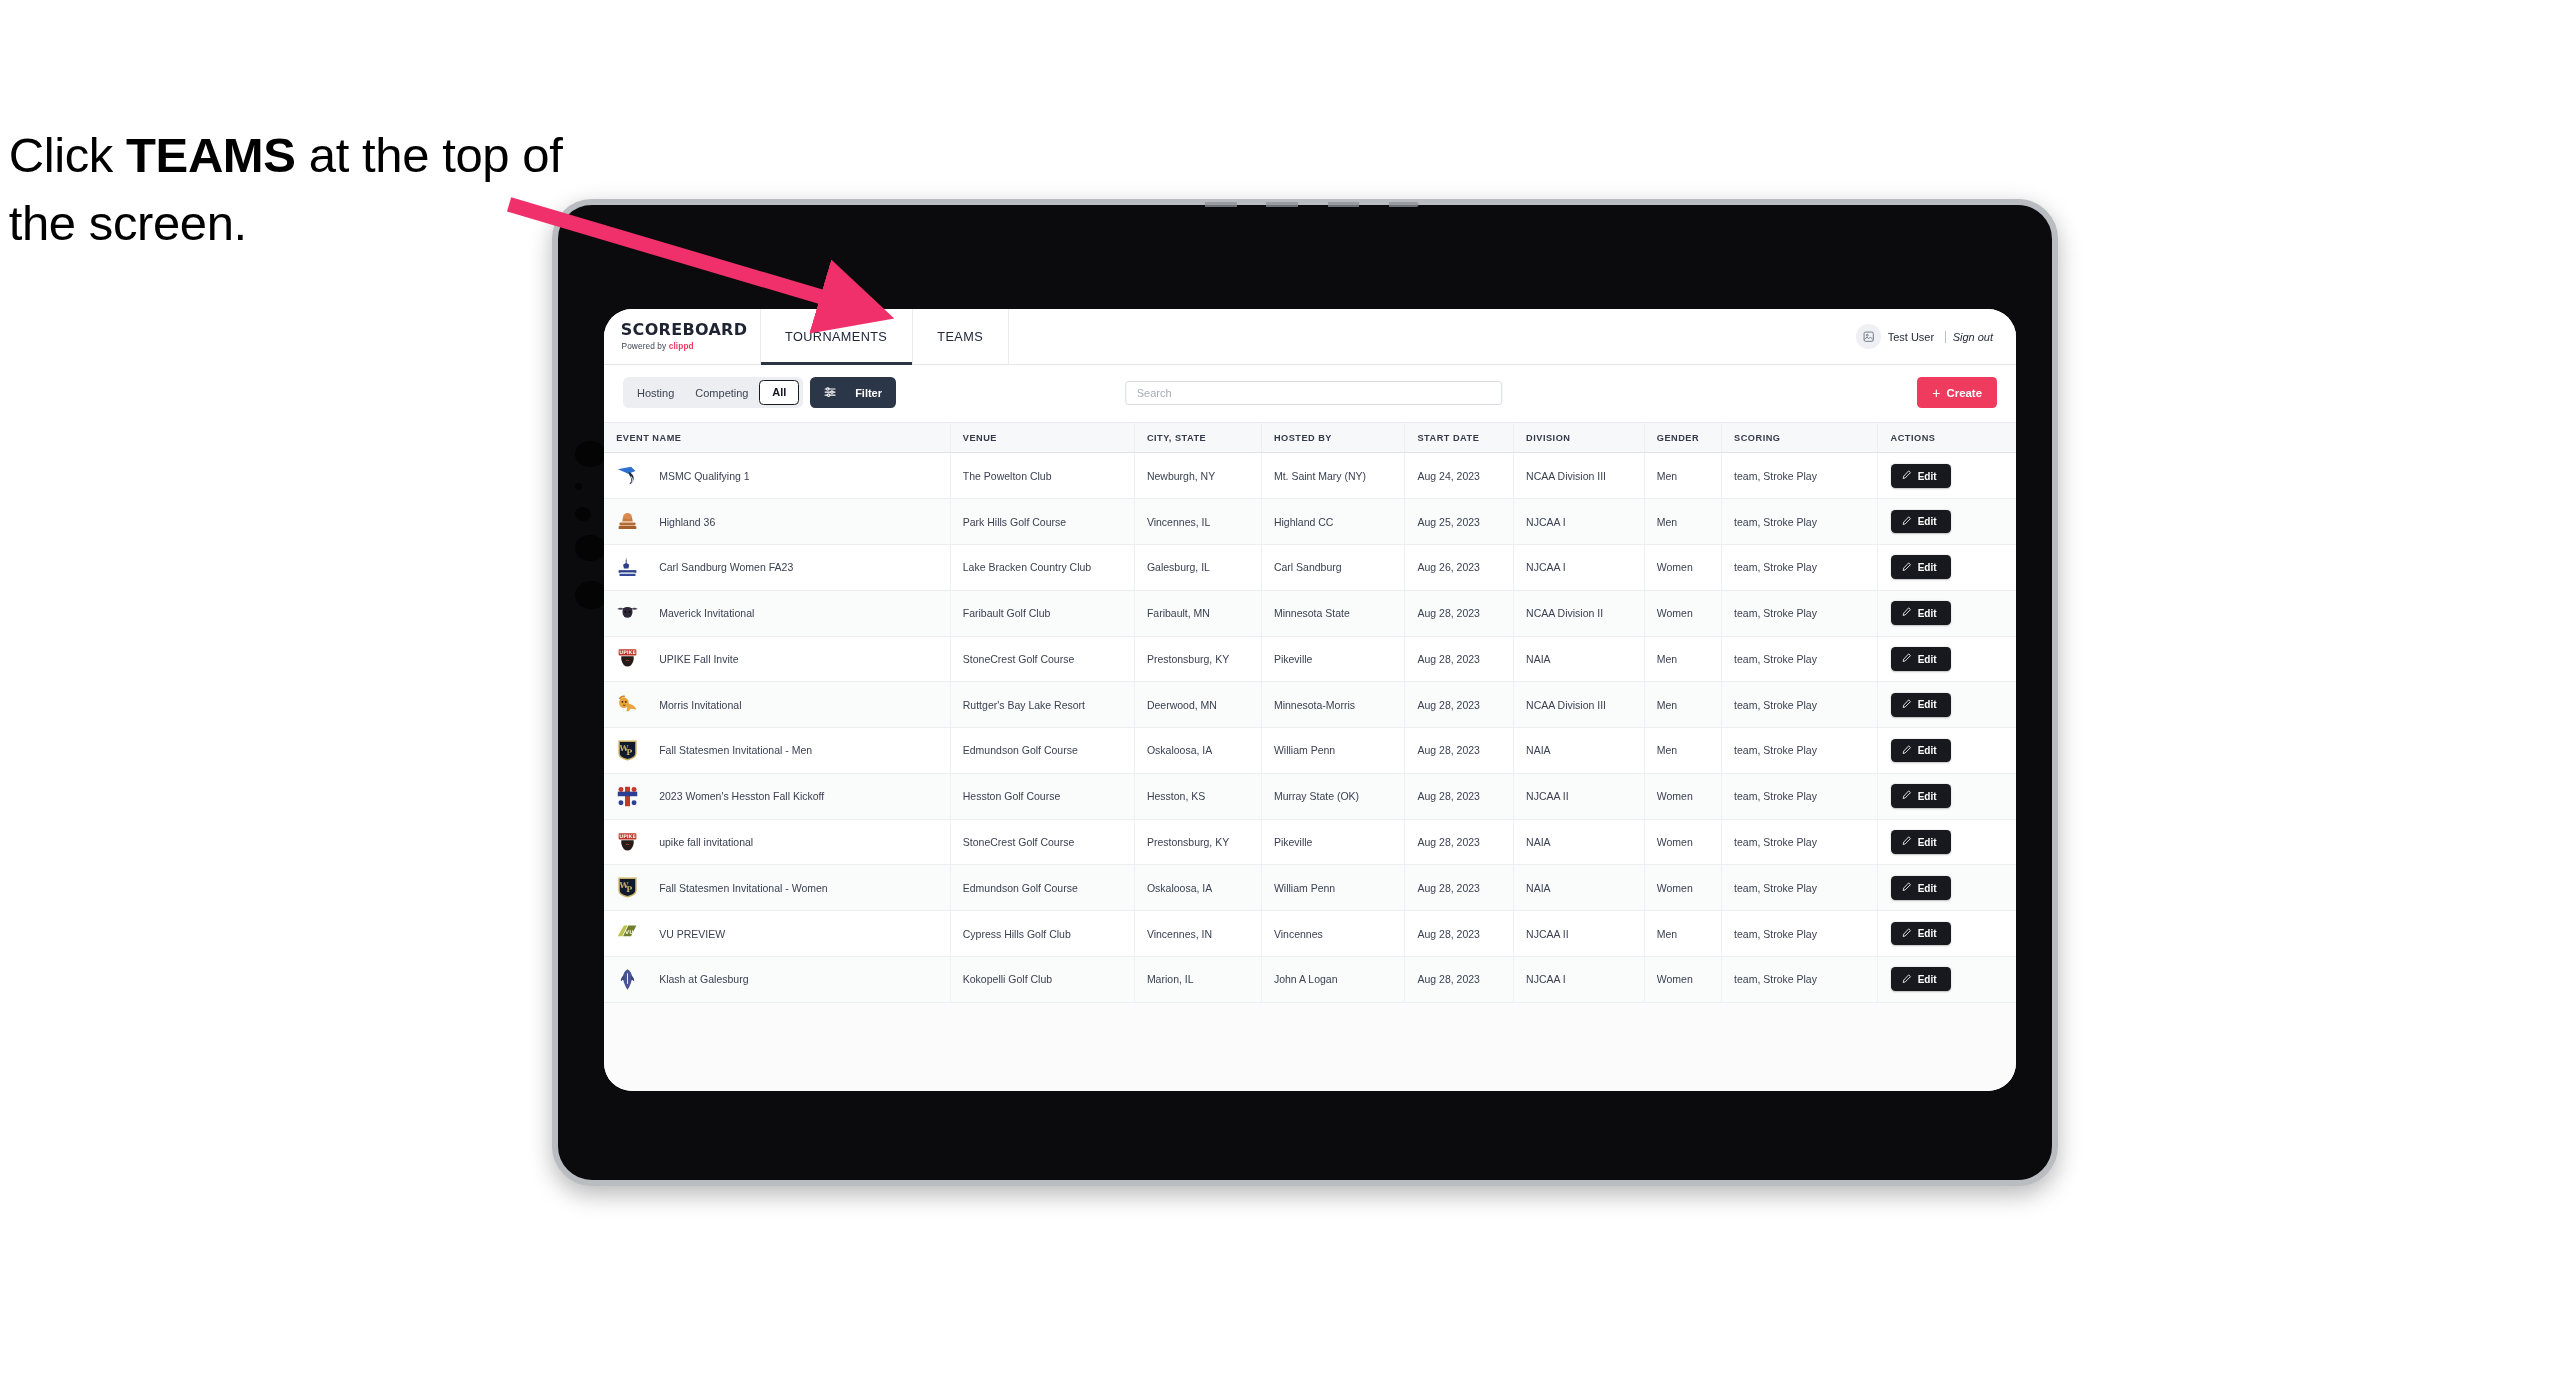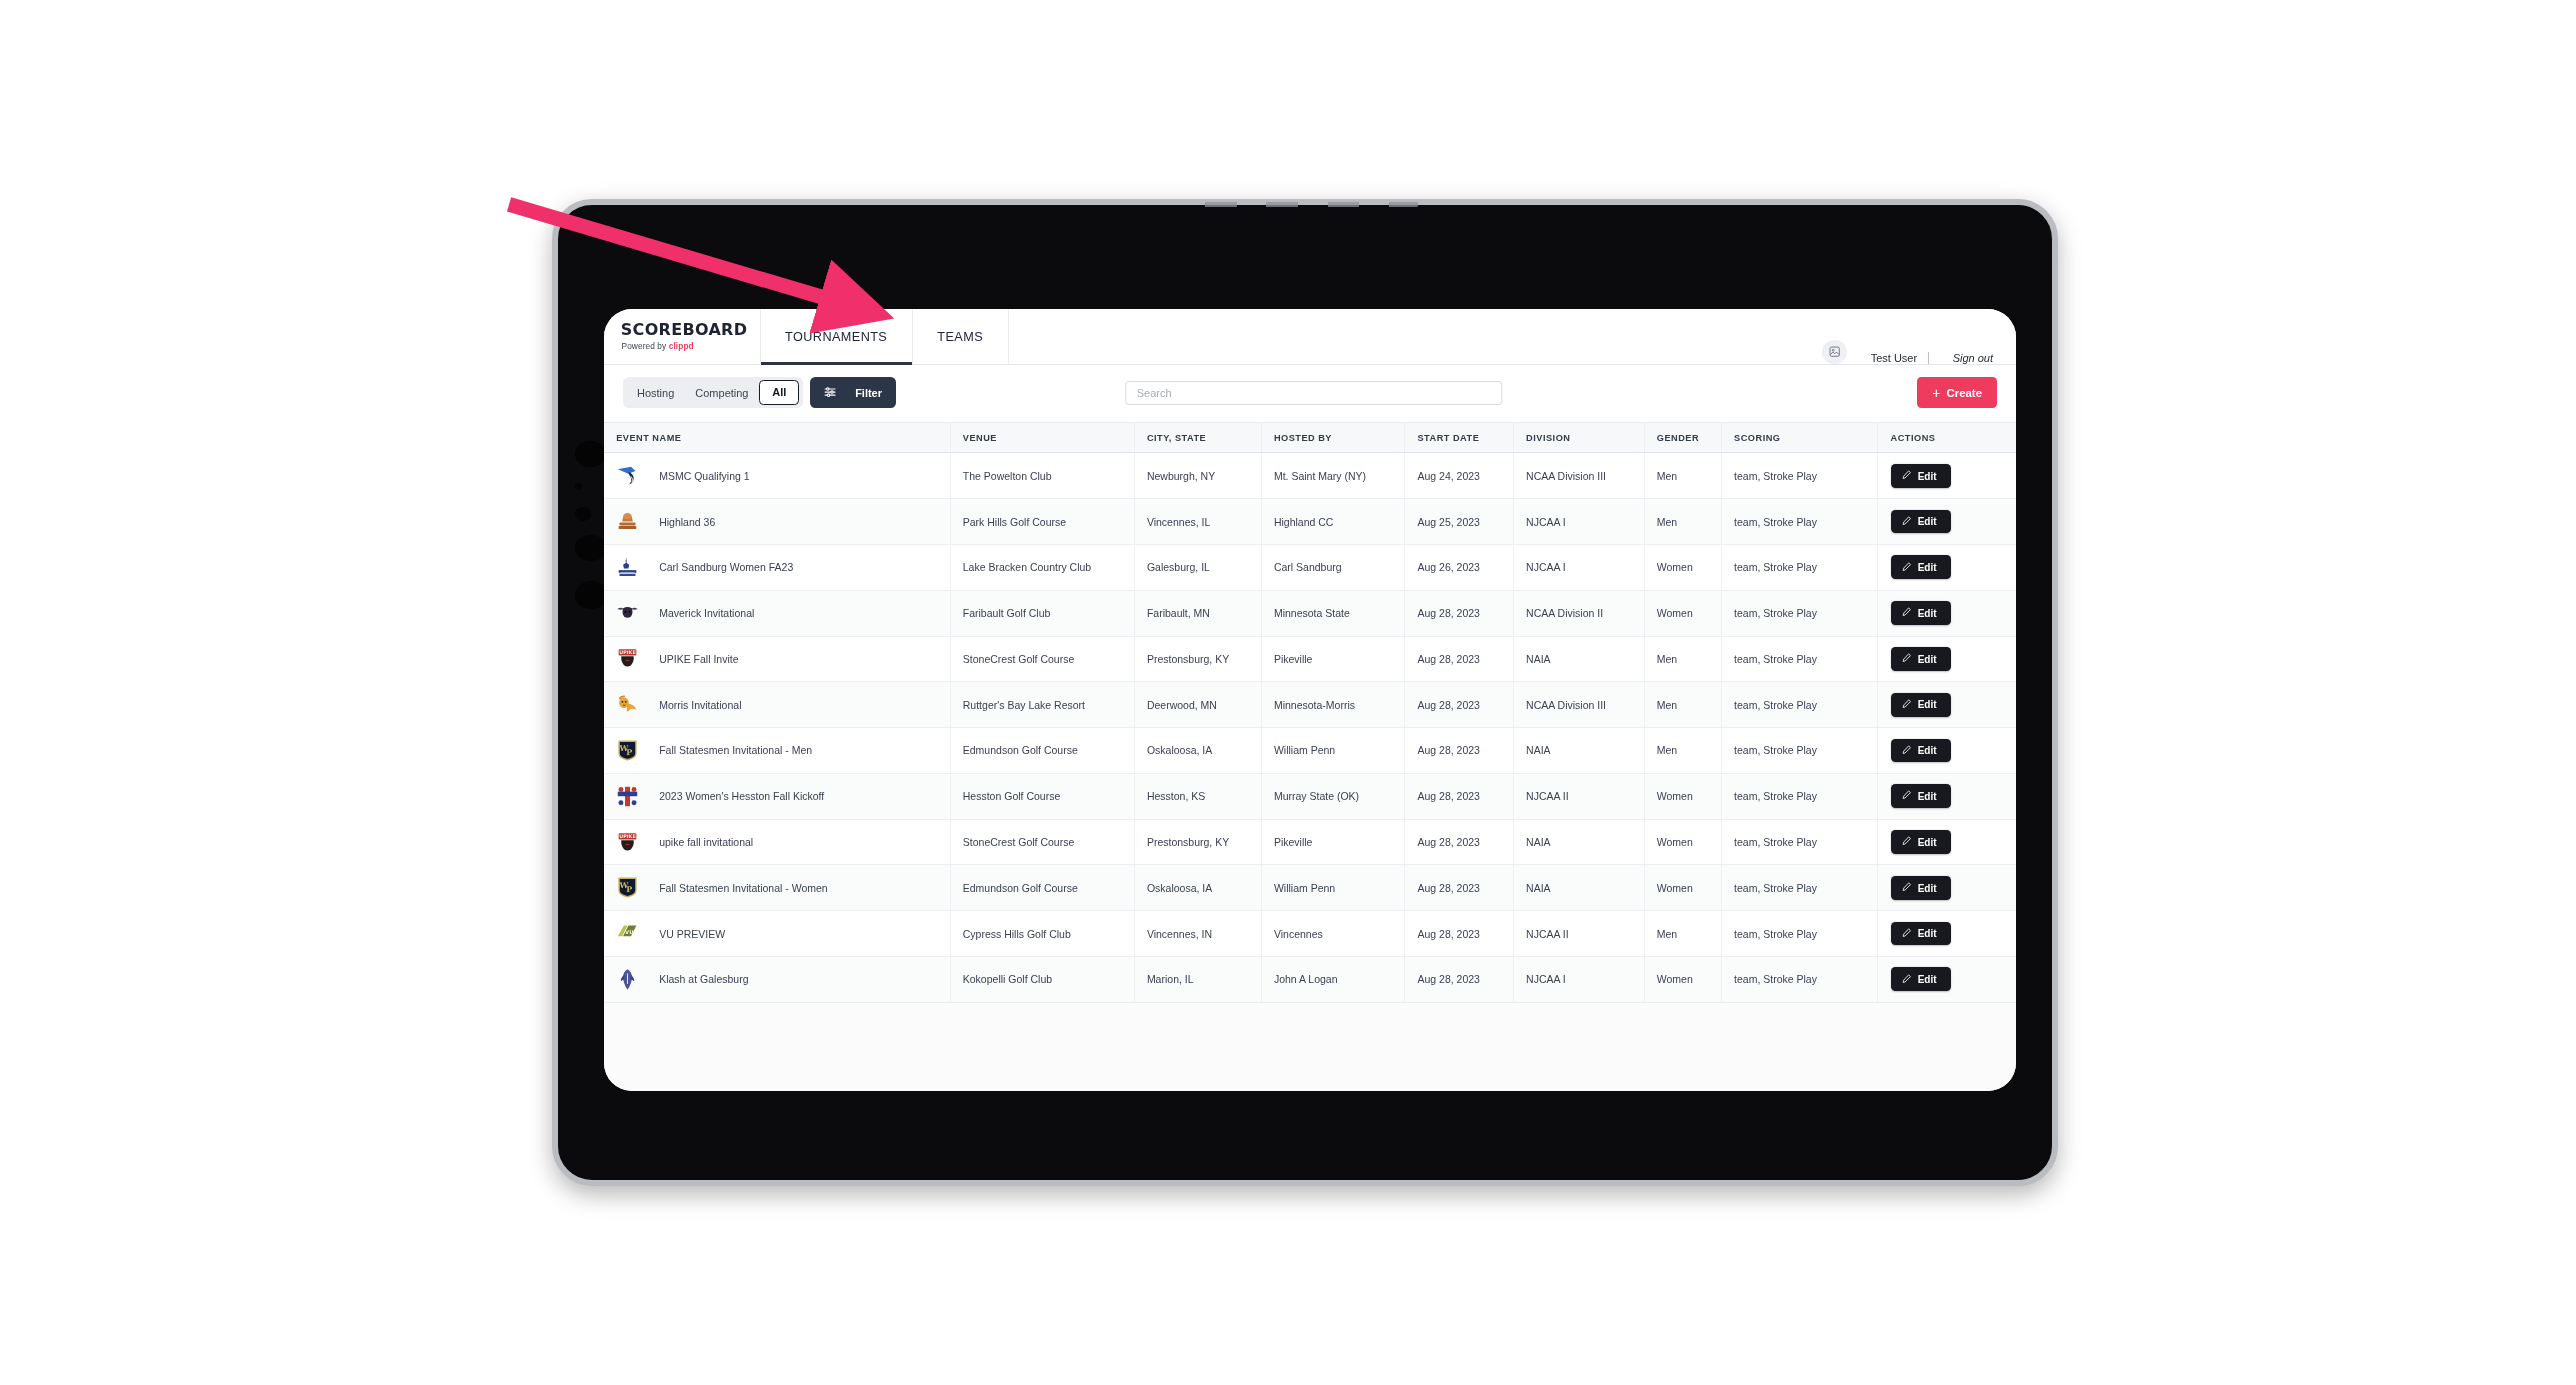--- a/index.html
+++ b/index.html
@@ -158,22 +158,22 @@
     content: "";
     position: absolute;
     left: 0; right: 0; bottom: -0.9px;
     height: 2.6px;
     background: #2c3444;
   }
 
   .nav-right {
     margin-left: auto;
     display: flex;
-    align-items: flex-end;
-    gap: 24px;
+    align-items: center;
+    gap: 7px;
     padding-right: 23px;
   }
   .avatar {
     width: 24.5px; height: 24.5px;
     border-radius: 50%;
     background: #eef0f3;
     display: flex; align-items: center; justify-content: center;
     color: #6b7280;
   }
   .user-name {
@@ -333,20 +333,23 @@
   col.c-div     { width: 71px; }
   col.c-gender  { width: 42px; }
   col.c-score   { width: 85px; }
   col.c-actions { width: 75px; }
 </style>
 </head>
 <body>
 
 <div id="root">
 
+  <div class="caption">
+    <span>Click </span><b>TEAMS</b><span> at the top of the screen.</span>
+  </div>
 
   <div class="tablet">
 
     <div class="bezel-dots">
       <i class="bd1"></i>
       <i class="bd2"></i>
       <i class="bd3"></i>
       <i class="bd4"></i>
       <i class="bd5"></i>
     </div>

